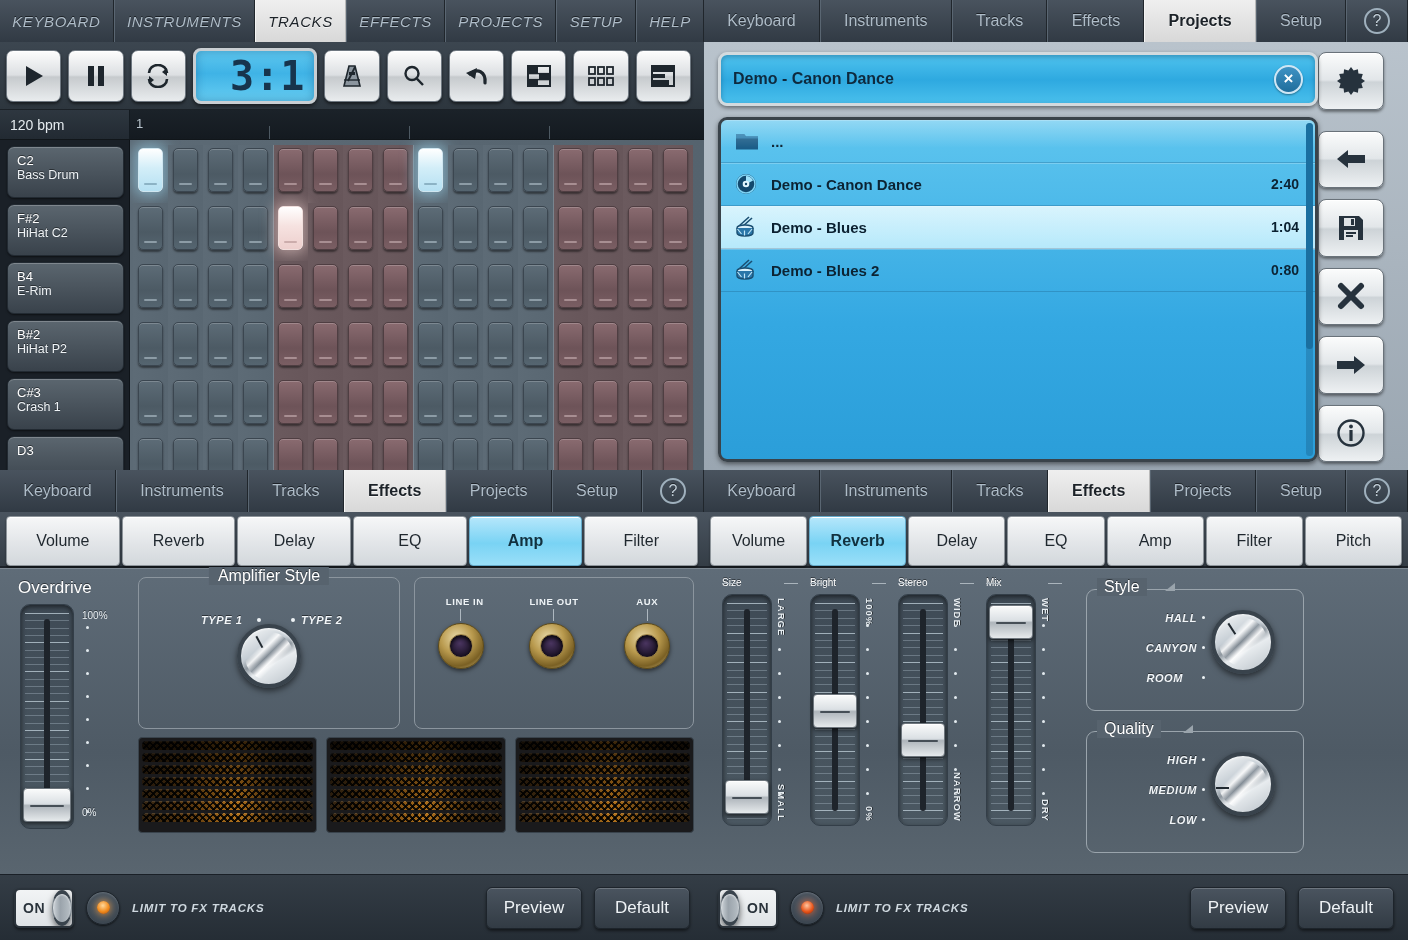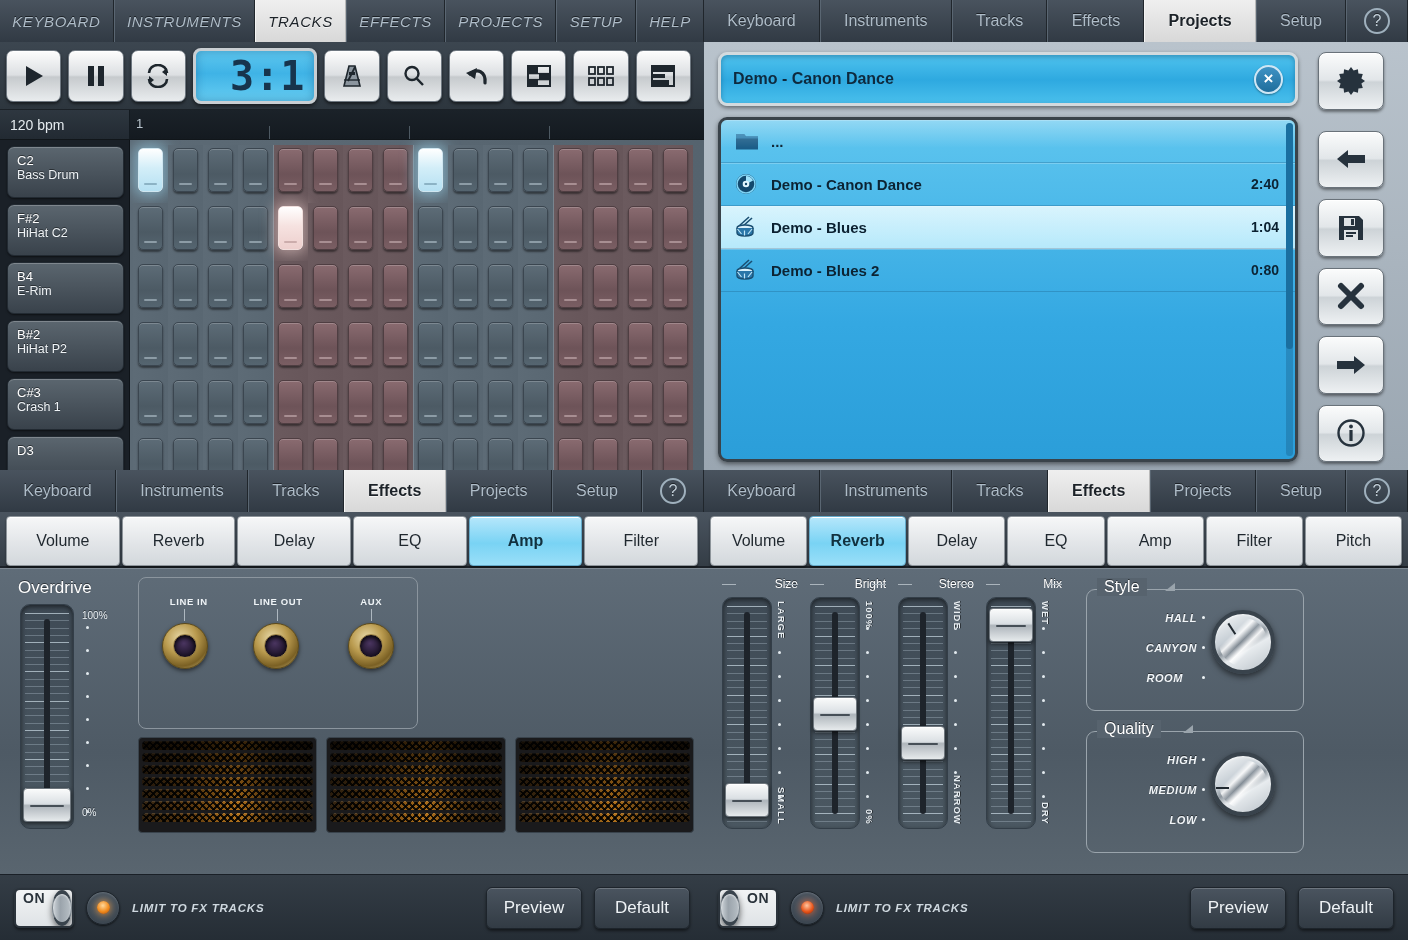--- a/index.html
+++ b/index.html
@@ -179,21 +179,21 @@
   .pad.on-pink {
     background: linear-gradient(#ffffff, #f6e2e0 45%, #edcfcd);
     border: 1px solid #f0dedc;
     box-shadow: 0 0 14px 4px rgba(245,215,212,.5), inset 0 1px 0 #fff;
   }
   .pad.on-pink::after { background: rgba(160,125,125,.45); }
 
   
   .projbody {
     height: 428px; background: linear-gradient(#b9c3cc, #9aa6b1);
-    display: flex; padding: 10px 14px 8px 14px; gap: 20px;
+    display: flex; padding: 10px 14px 8px 14px; gap: 0;
   }
   .projmain { flex: 1 1 auto; display: flex; flex-direction: column; gap: 11px; }
   .searchfield {
     height: 54px; border-radius: 9px;
     background: linear-gradient(#4fc3ee, #2ea9e0 52%, #49bfec);
     border: 3px solid #d3dade;
     box-shadow: 0 2px 4px rgba(0,0,0,.45), inset 0 2px 5px rgba(0,50,90,.35);
     display: flex; align-items: center; padding: 0 12px;
     position: relative;
   }
@@ -282,21 +282,21 @@
   .fxfoot {
     height: 66px; background: linear-gradient(#343d46, #252d35);
     border-top: 1px solid #1a2027;
     display: flex; align-items: center; padding: 0 14px; gap: 12px;
   }
   .toggle {
     width: 60px; height: 40px; border-radius: 6px;
     background: linear-gradient(#f2f4f5, #dfe3e6);
     border: 2px solid #2b333b;
     box-shadow: 0 2px 3px rgba(0,0,0,.5);
-    display: flex; align-items: flex-start; position: relative; overflow: hidden;
+    display: flex; align-items: center; position: relative; overflow: hidden;
   }
   .toggle .lbl {
     flex: 1 1 auto; text-align: center; font-size: 14px;
     color: #2a333b; font-weight: bold; letter-spacing: .4px;
   }
   .toggle .knob {
     width: 20px; height: 100%;
     background: linear-gradient(90deg,#cfd5da,#9aa3ab 40%,#b8c0c6);
     border-left: 1px solid #7b848c; border-right: 1px solid #7b848c;
   }
@@ -441,21 +441,21 @@
       repeating-linear-gradient(-45deg, rgba(0,0,0,.85) 0 2px, transparent 2px 5px),
       linear-gradient(90deg, #1d1409, #3a2409 30%, #6b4410 55%, #2c1c08 80%, #1a1208);
     box-shadow: inset 0 1px 1px rgba(255,255,255,.08);
   }
 
   
   .revwrap { display: flex; height: 100%; gap: 8px; }
   .sliders { display: flex; gap: 12px; padding-left: 8px; }
   .slidercol { width: 76px; position: relative; }
   .slidercol .hdr {
-    text-align: right; font-size: 12px; color: #fff;
+    text-align: left; font-size: 10px; color: #fff;
     text-shadow: 0 -1px 0 rgba(0,0,0,.5); position: relative;
   }
   .slidercol .hdr::before, .slidercol .hdr::after {
     content: ""; position: absolute; top: 50%; width: 14px; height: 1px;
     background: #aab4bc;
   }
   .slidercol .hdr::before { left: 0; }
   .slidercol .hdr::after { right: 0; }
   .vscalelbl {
     position: absolute; font-size: 9.5px; color: #e9eff3;
@@ -1106,20 +1106,33 @@
                 <i style="top: 198px;"></i>
               </div>
             <span class="scalelbl" style="left:72px; top:6px">100%</span>
             <span class="scalelbl" style="left:72px; top:203px">0%</span>
           </div>
         </div>
 
         <div style="flex:1 1 auto; display:flex; flex-direction:column; gap:8px">
           <div style="display:flex; gap:14px; height:152px">
 
+            <div class="groupbox" style="flex:1 1 auto; position:relative">
+              <span class="gblabel" style="left:50%; transform:translateX(-50%)">Amplifier Style</span>
+              <div style="position:absolute; left:50%; top:46px; transform:translateX(-50%)">
+                <div class="knob" id="amp-knob">
+                  <div class="ridge"></div>
+                  <div class="pointer" id="amp-knob-ptr" style="transform: rotate(-28deg);"></div>
+                </div>
+              </div>
+              <span class="knoblbl" style="position:absolute; left:62px; top:36px">TYPE 1</span>
+              <span style="position:absolute;left:118px;top:40px;width:4px;height:4px;border-radius:50%;background:#eef3f6"></span>
+              <span style="position:absolute;left:152px;top:40px;width:4px;height:4px;border-radius:50%;background:#eef3f6"></span>
+              <span class="knoblbl" style="position:absolute; left:162px; top:36px">TYPE 2</span>
+            </div>
 
             <div class="groupbox" style="width:280px; position:relative">
               <div style="position:absolute; left:0; right:0; top:18px; display:flex; justify-content:space-around">
                 <div style="text-align:right">
                   <div class="jacklbl">LINE IN</div>
                   <div class="jackstem"></div>
                   <div class="jack">
                       <i></i>
                     </div>
                 </div>

